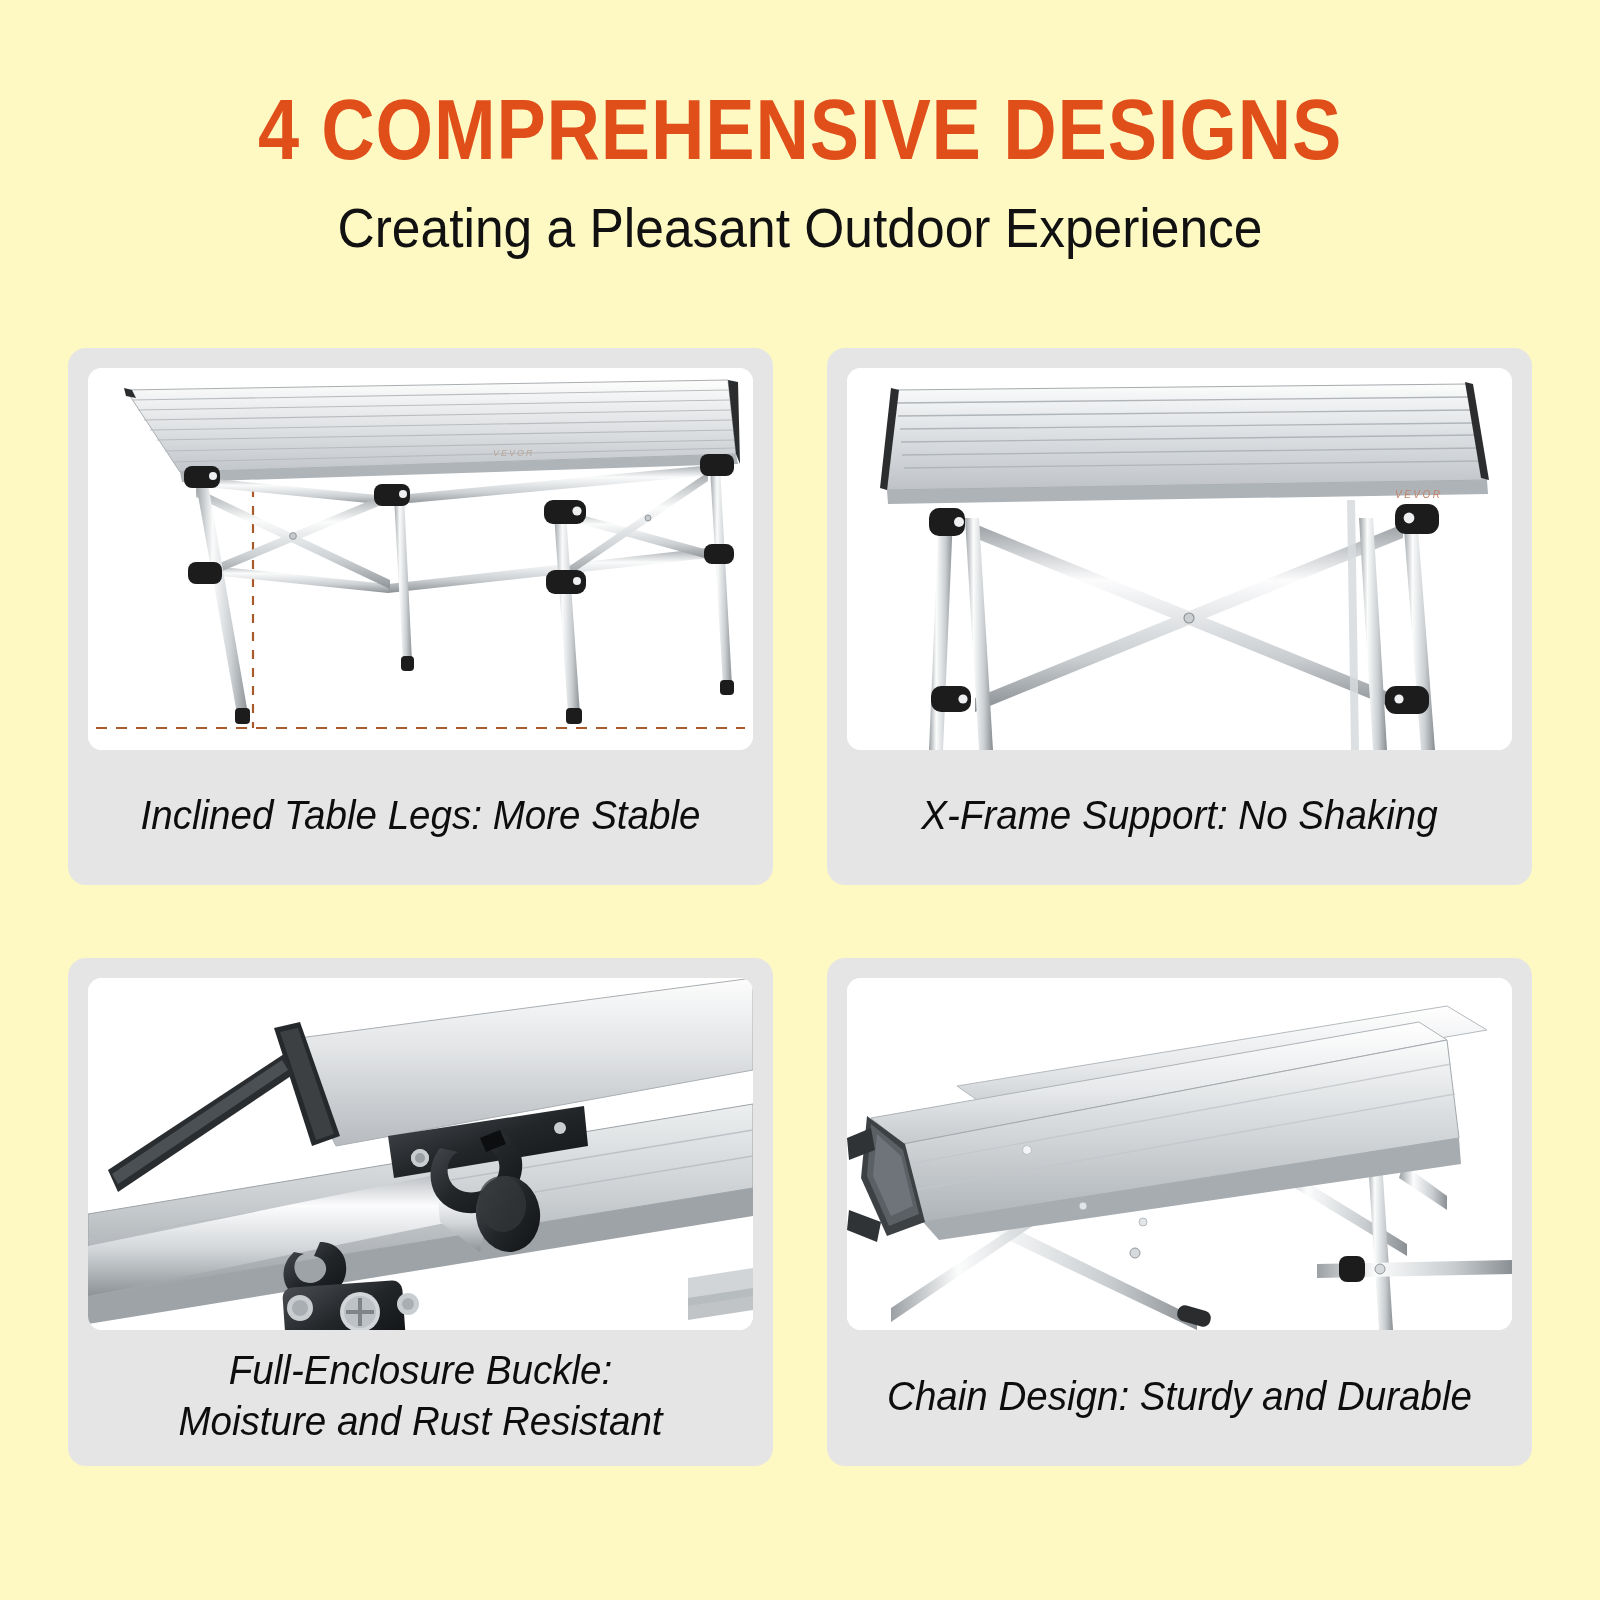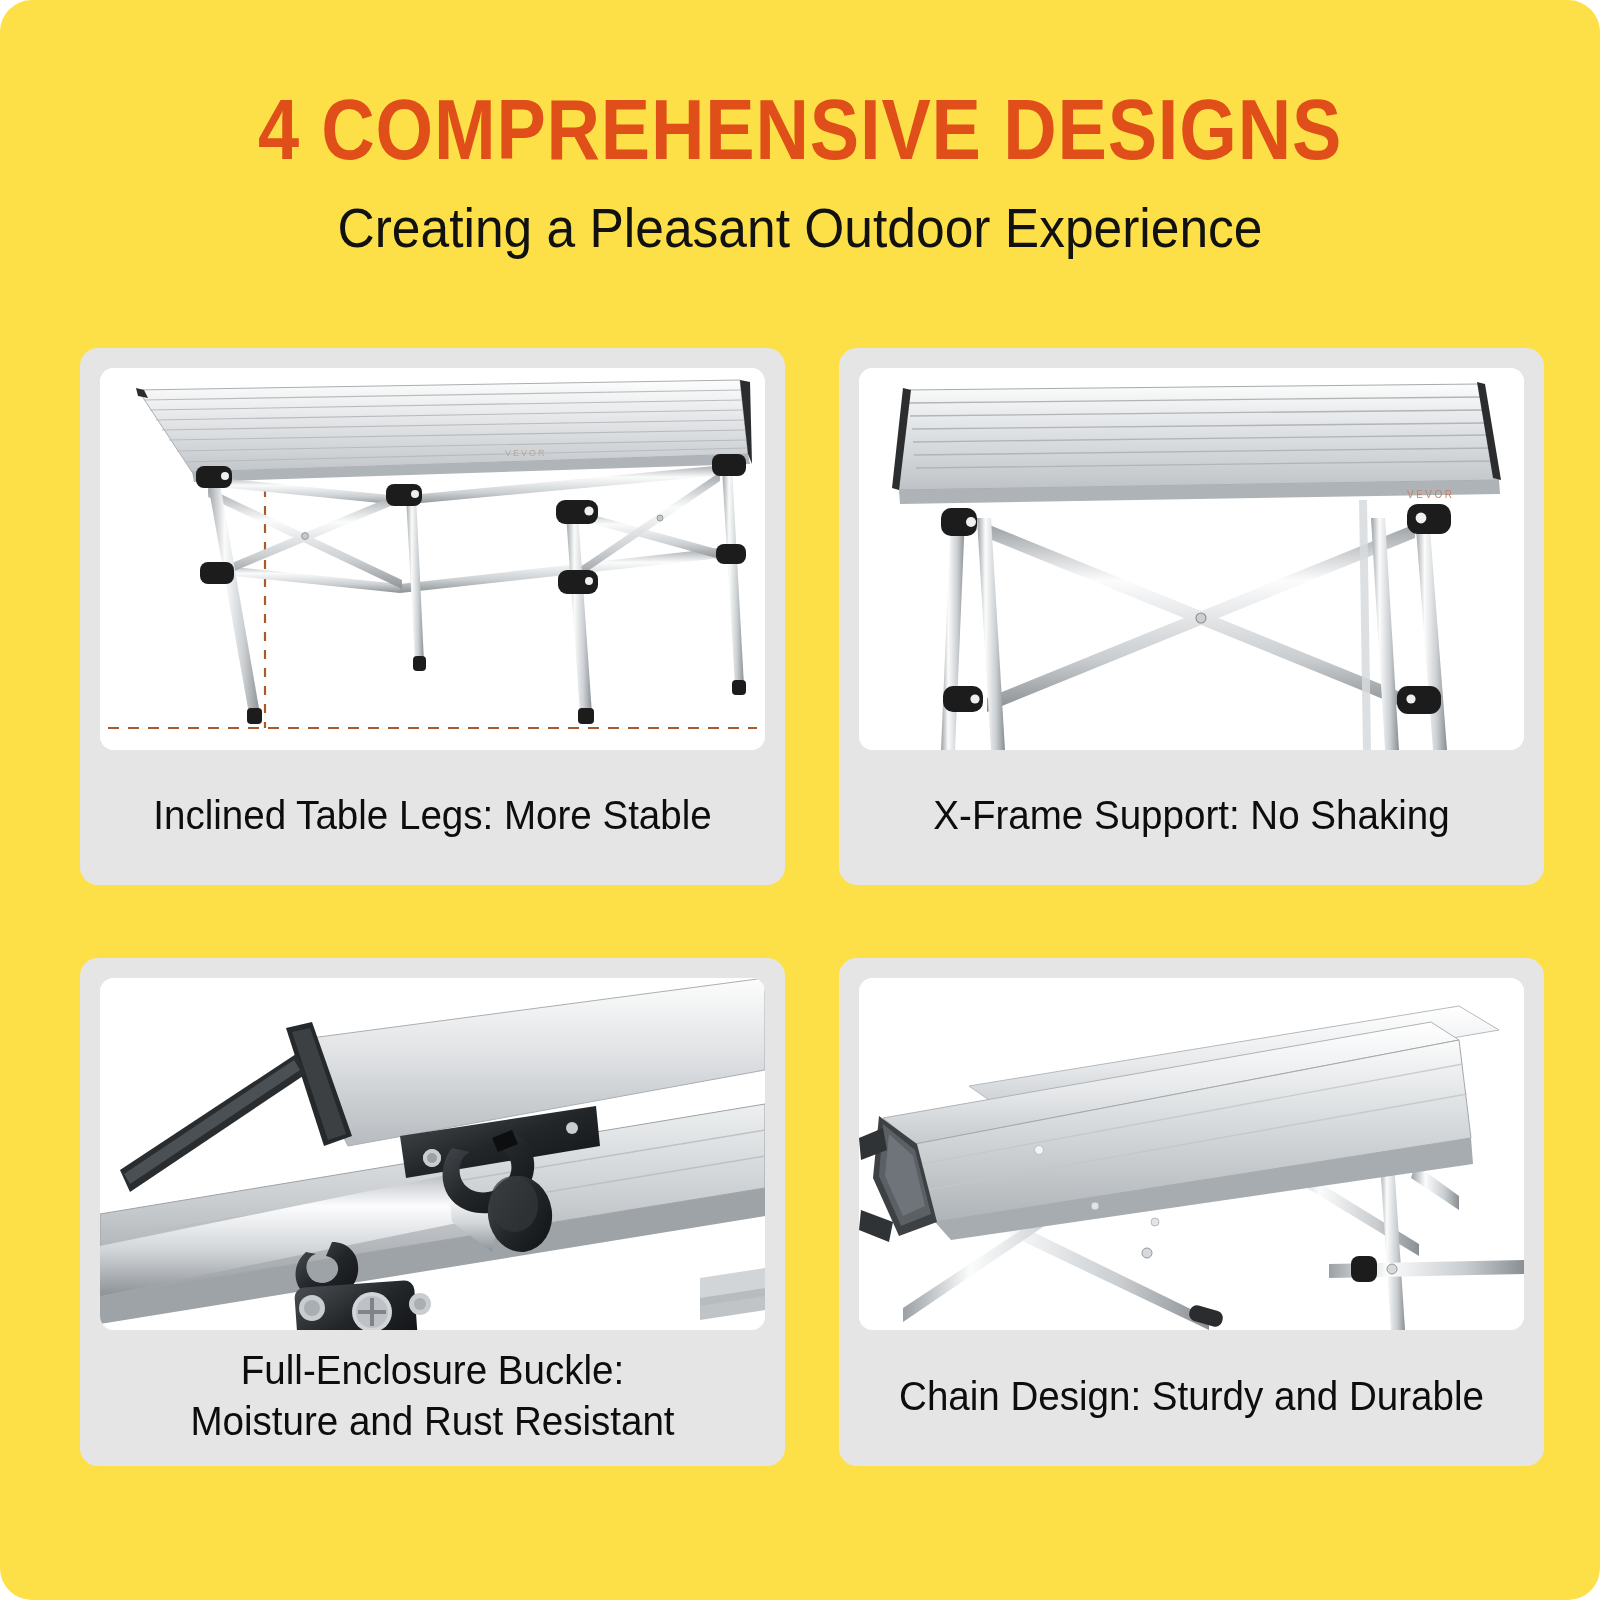--- a/index.html
+++ b/index.html
@@ -9,22 +9,21 @@
     height: 1600px;
     background: #ffffff;
     font-family: "Liberation Sans", sans-serif;
     overflow: hidden;
   }
 
   #page {
     position: relative;
     width: 1600px;
     height: 1600px;
-    background: #fde047;
-    border-radius: 32px;
+    background: #fef9c3;
   }
 
   
   .header {
     position: absolute;
     top: 86px;
     left: 0;
     width: 1600px;
     text-align: center;
   }
@@ -50,27 +49,28 @@
     color: #111111;
     transform: scaleX(0.92);
     transform-origin: center center;
     white-space: nowrap;
   }
 
   
   .grid {
     position: absolute;
     top: 348px;
-    left: 80px;
+    left: 68px;
     width: 1464px;
     display: grid;
     grid-template-columns: 705px 705px;
     grid-template-rows: 537px 508px;
     column-gap: 54px;
     row-gap: 73px;
+    font-style: italic;
   }
 
   .card {
     position: relative;
     background: #E5E5E5;
     border-radius: 18px;
     padding: 20px 20px 0 20px;
     display: flex;
     flex-direction: column;
   }

